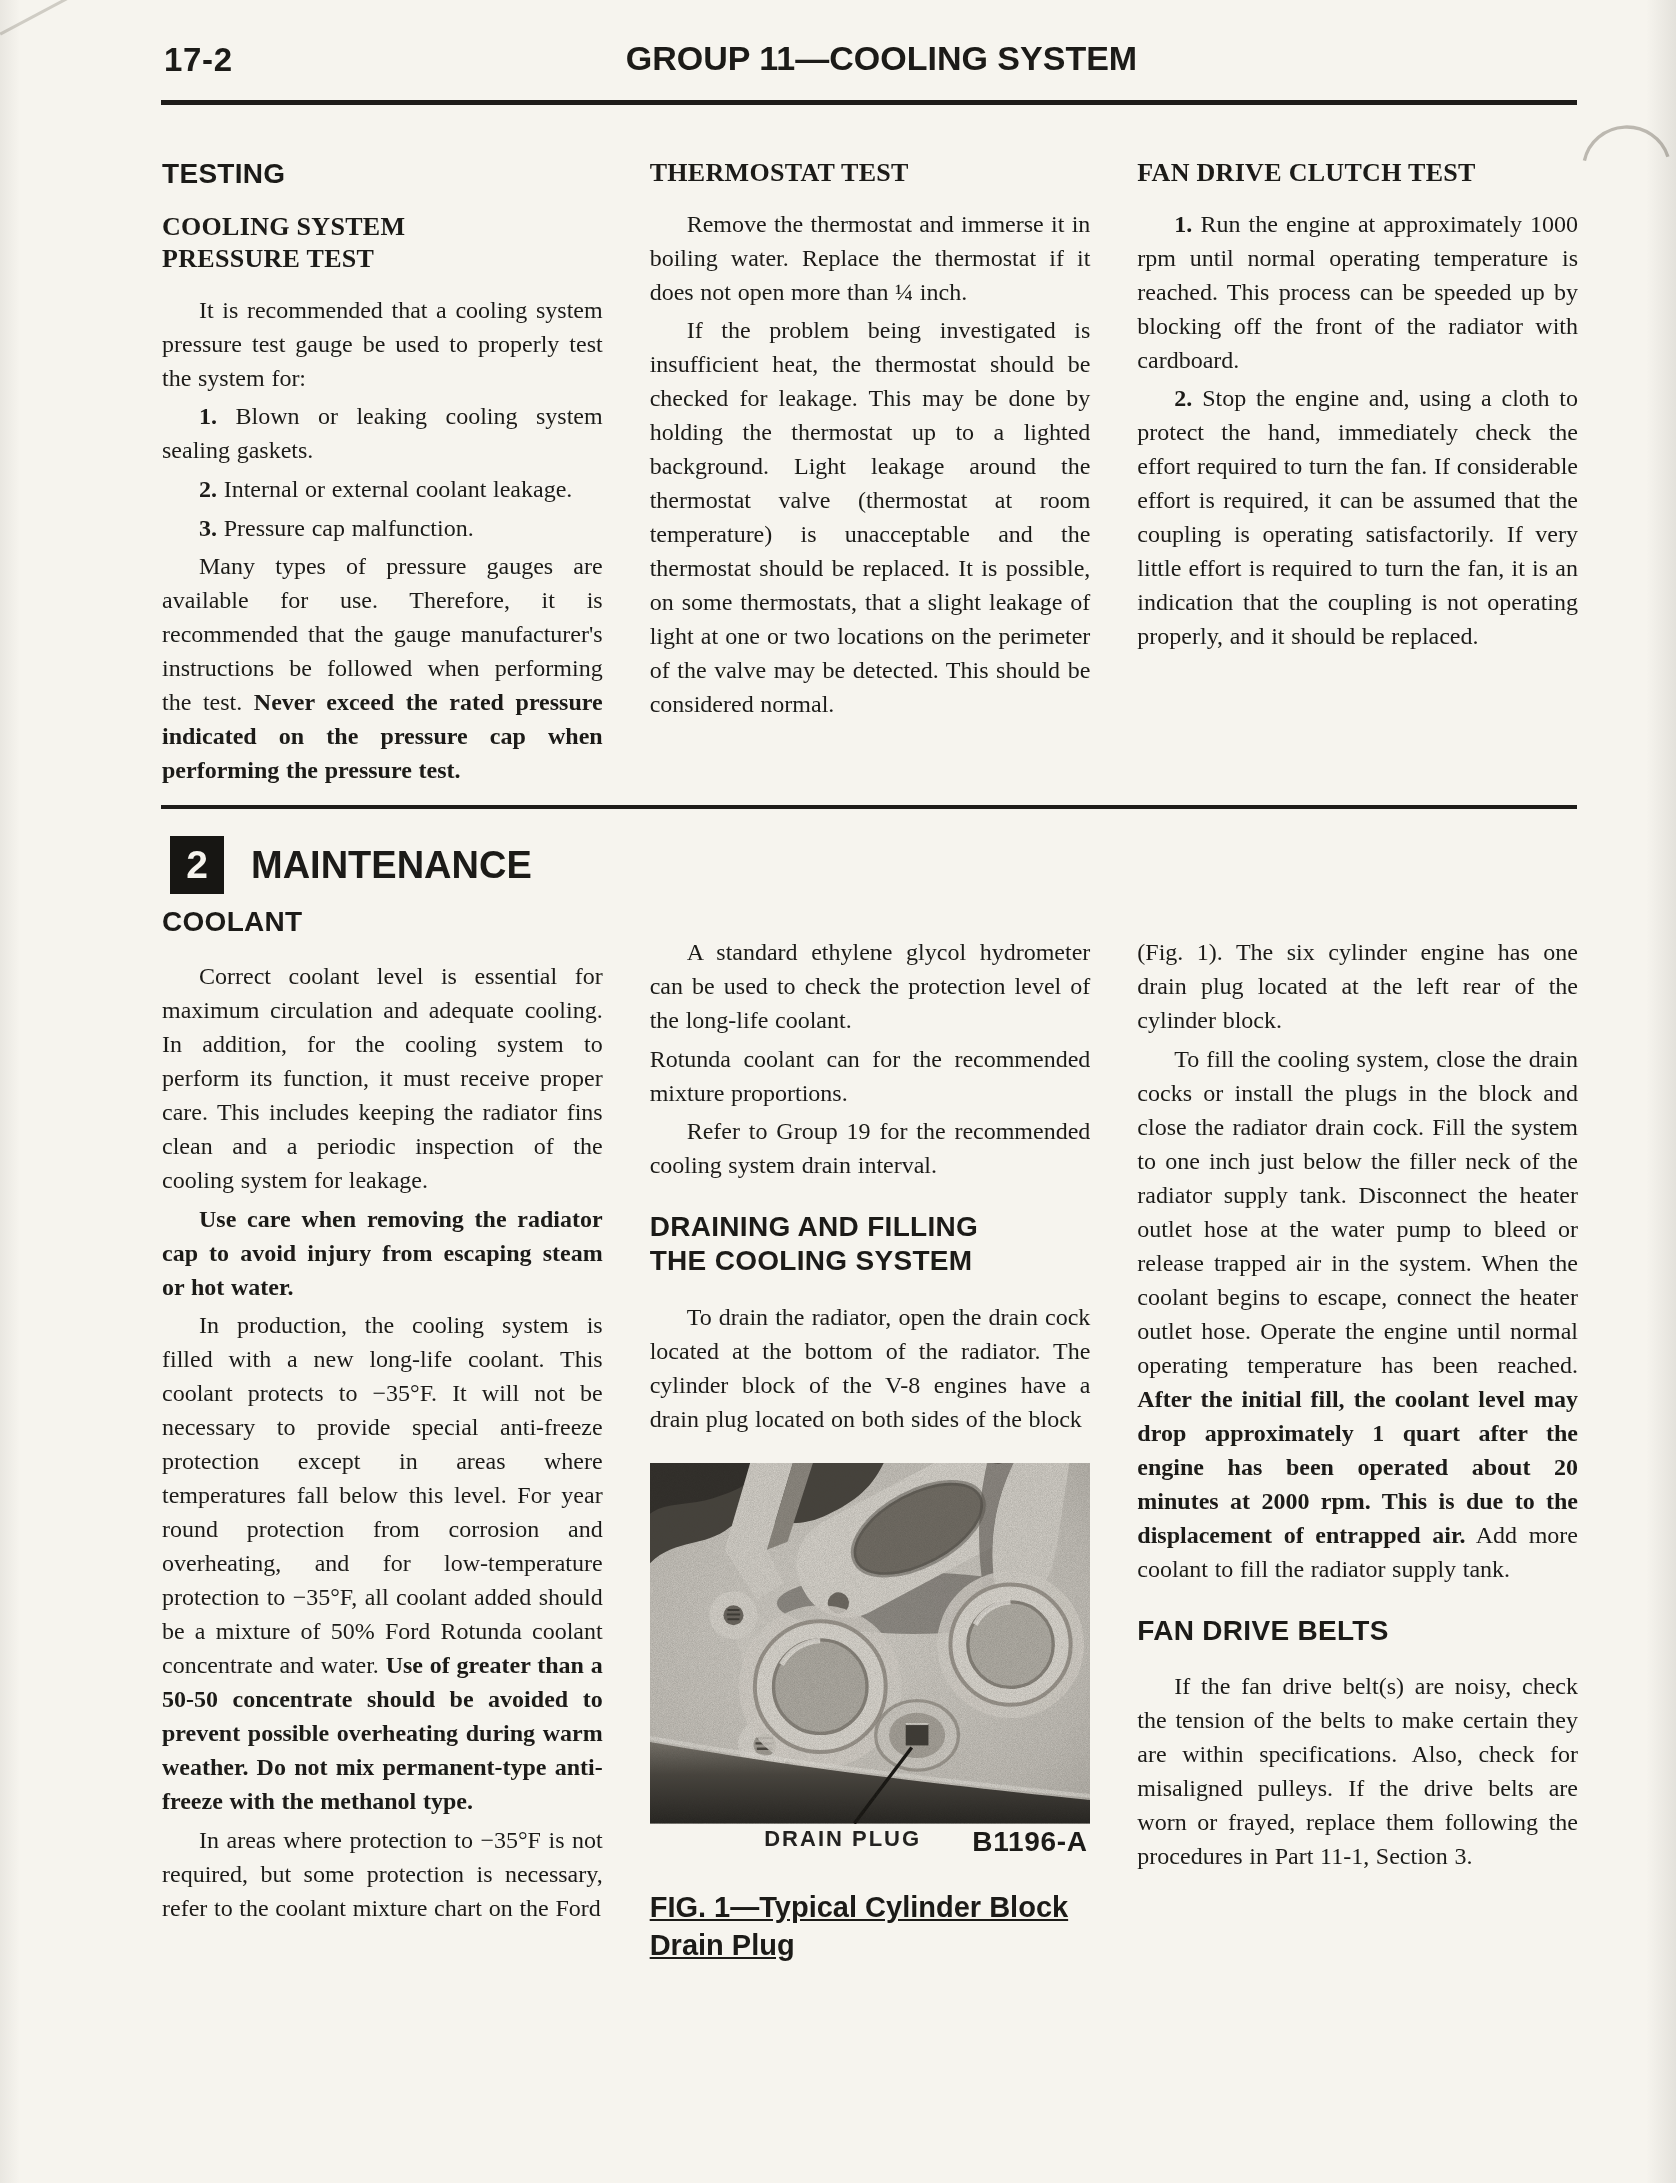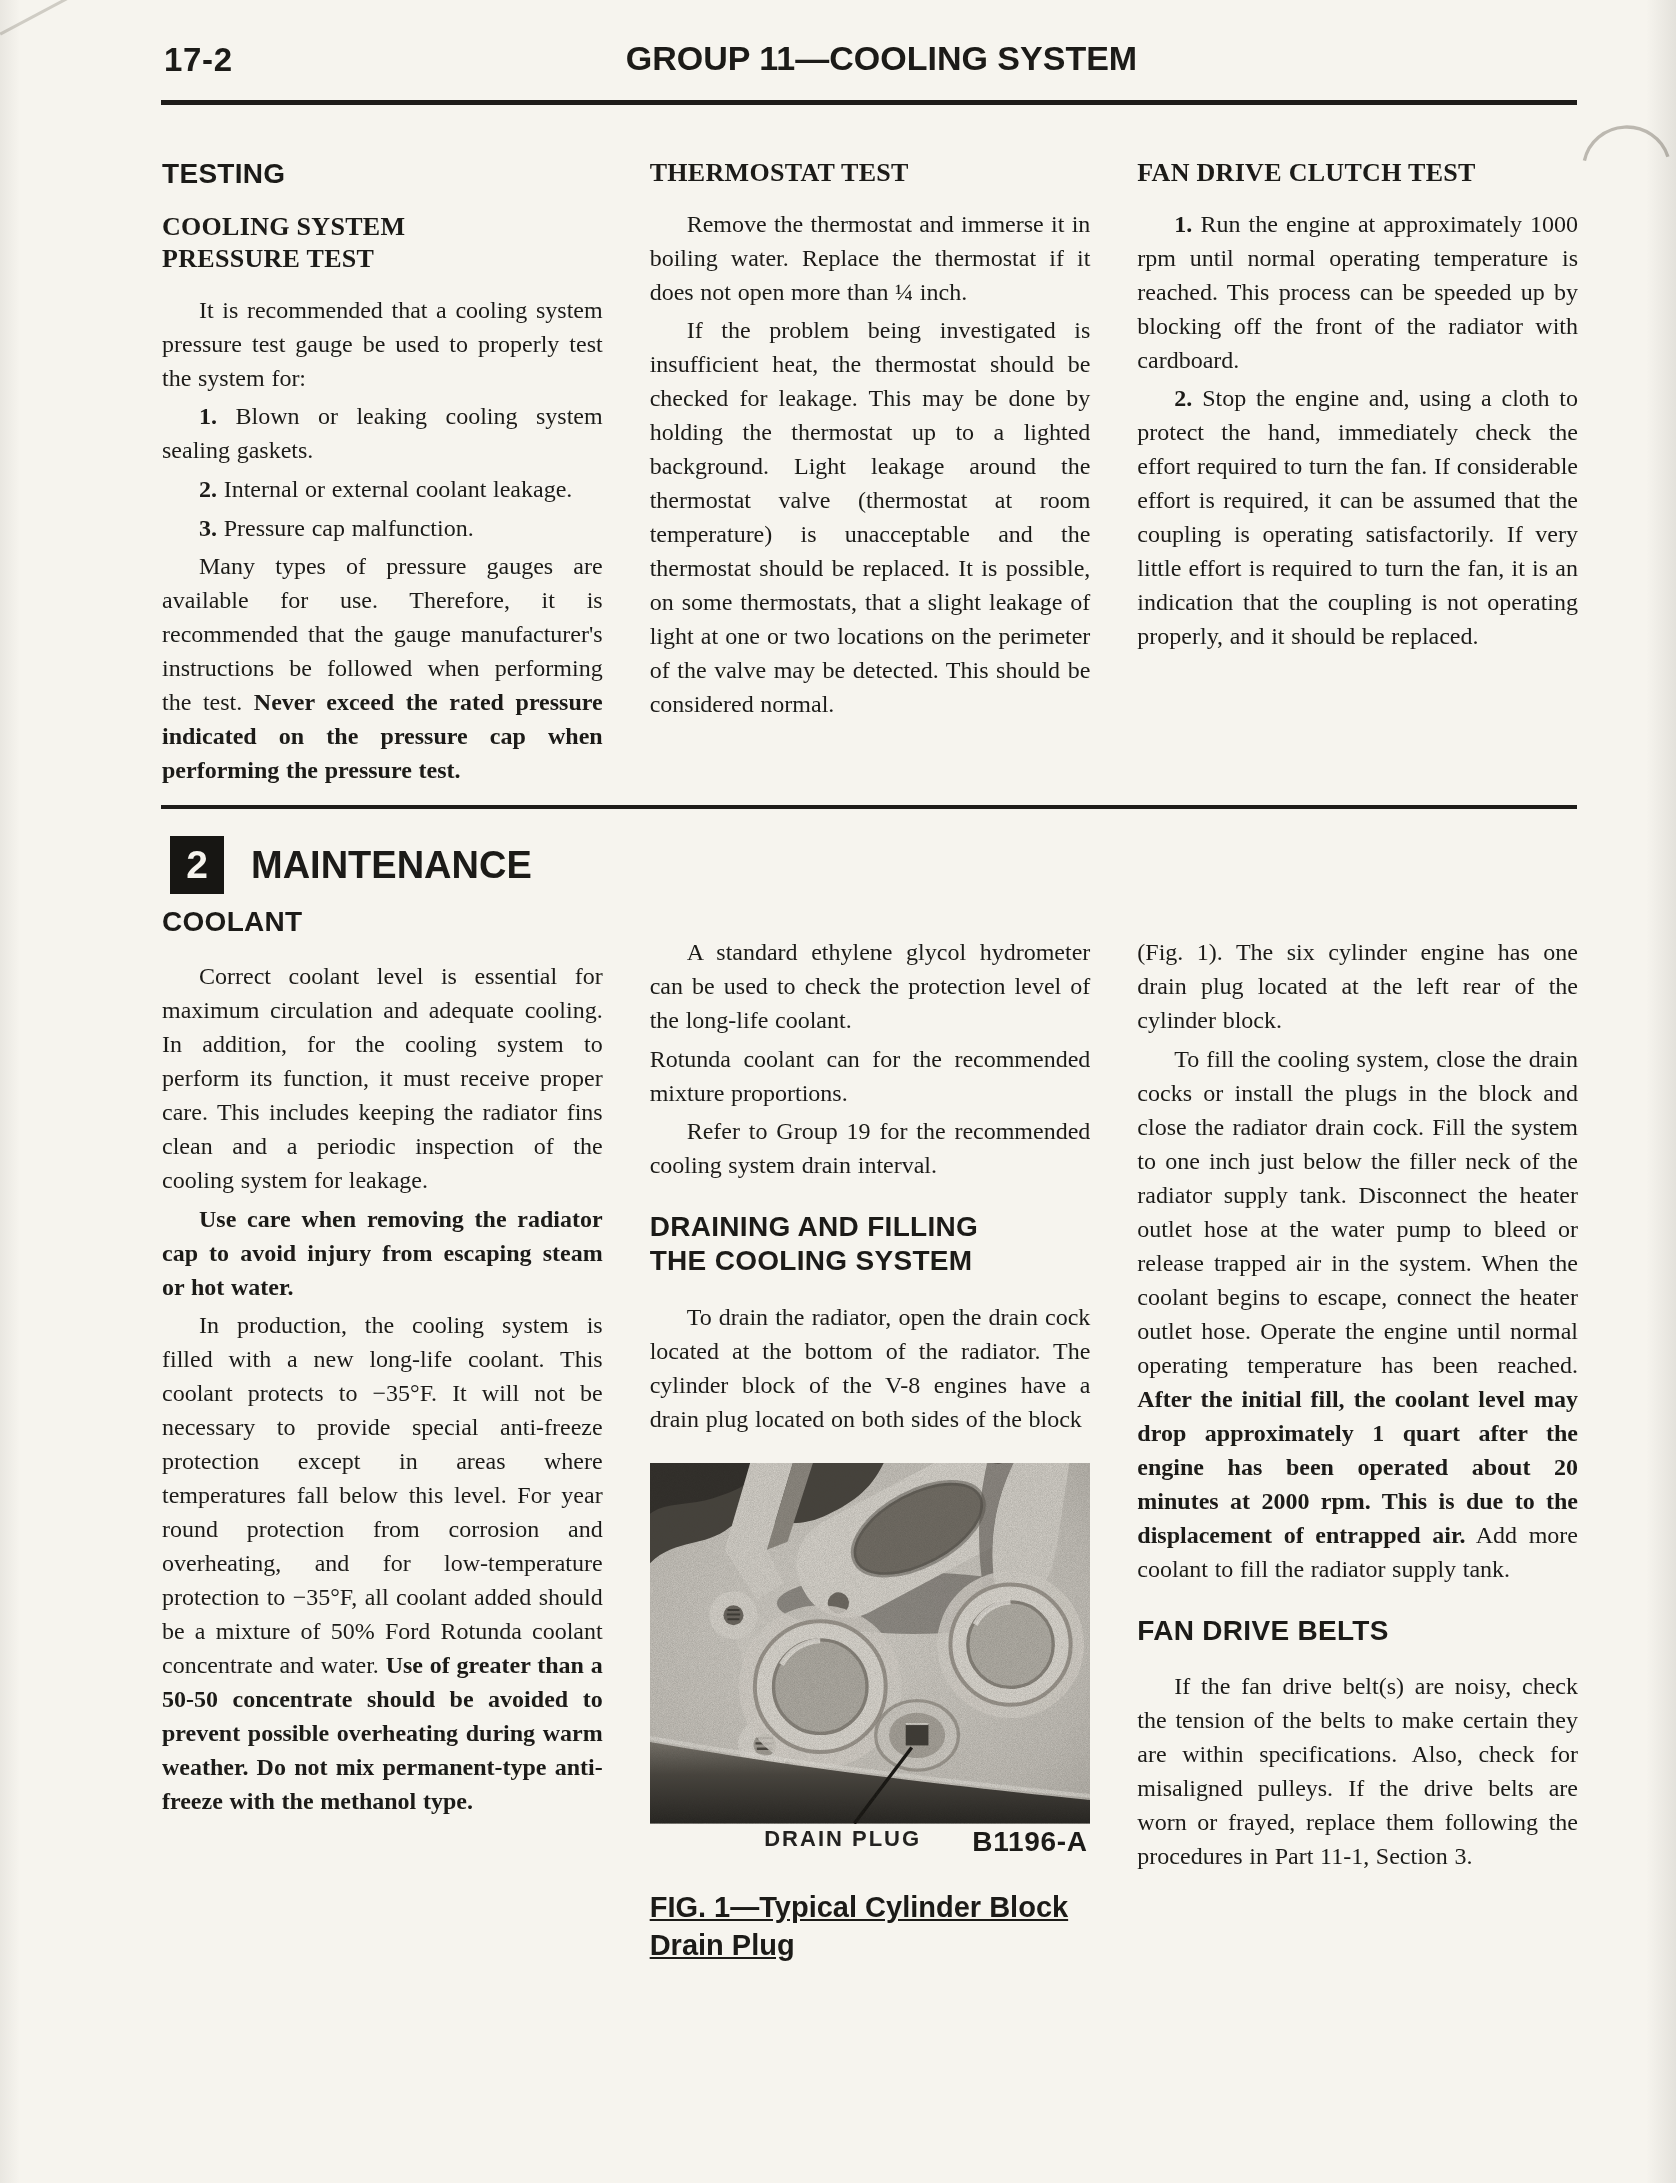--- a/index.html
+++ b/index.html
@@ -114,20 +114,21 @@
     <div class="num-box">2</div>
     <div class="section-title">MAINTENANCE</div>
   </div>
 
   <section class="cols maint">
     <div class="col">
       <h2 class="sans-head">COOLANT</h2>
       <p class="body ind"><span>Correct coolant level is essential for maximum circulation and adequate cooling. In addition, for the cooling system to perform its function, it must receive proper care. This includes keeping the radiator fins clean and a periodic inspection of the cooling system for leakage.</span></p>
       <p class="body ind"><span class="b">Use care when removing the radiator cap to avoid injury from escaping steam or hot water.</span></p>
       <p class="body ind"><span>In production, the cooling system is filled with a new long-life coolant. This coolant protects to −35°F. It will not be necessary to provide special anti-freeze protection except in areas where temperatures fall below this level. For year round protection from corrosion and overheating, and for low-temperature protection to −35°F, all coolant added should be a mixture of 50% Ford Rotunda coolant concentrate and water. </span><span class="b">Use of greater than a 50-50 concentrate should be avoided to prevent possible overheating during warm weather. Do not mix permanent-type anti-freeze with the methanol type.</span></p>
+      <p class="body ind"><span>In areas where protection to −35°F is not required, but some protection is necessary, refer to the coolant mixture chart on the Ford</span></p>
     </div>
 
     <div class="col pt">
       <p class="body ind"><span>A standard ethylene glycol hydrometer can be used to check the protection level of the long-life coolant.</span></p>
       <p class="body"><span>Rotunda coolant can for the recommended mixture proportions.</span></p>
       <p class="body ind"><span>Refer to Group 19 for the recommended cooling system drain interval.</span></p>
       <h2 class="sans-head mt">
         <span>DRAINING AND FILLING</span><br>
         <span>THE COOLING SYSTEM</span>
       </h2>

